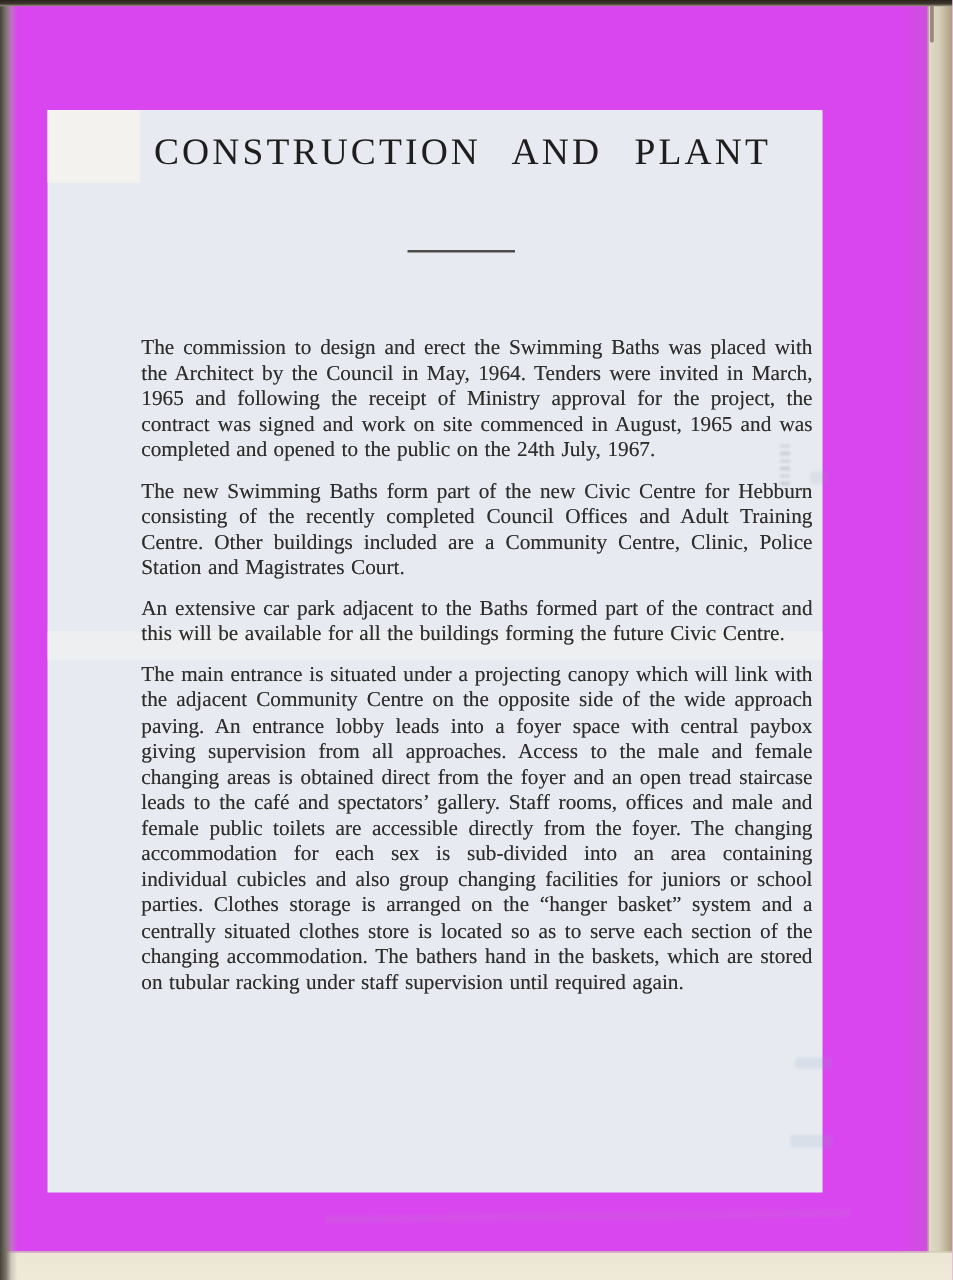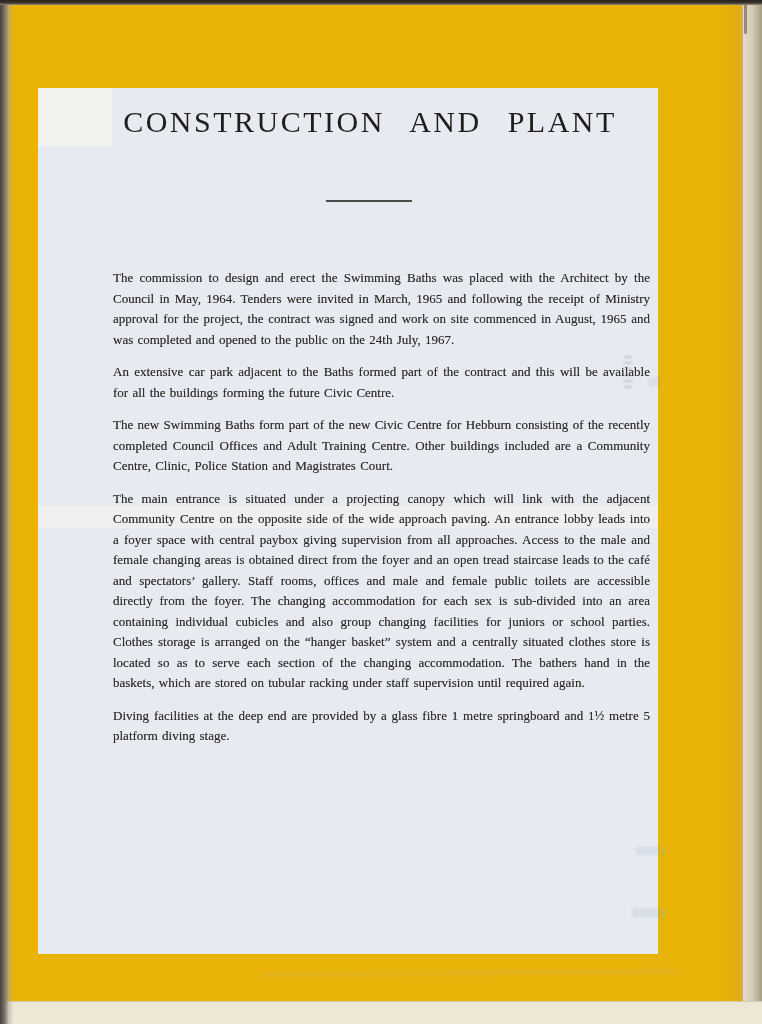--- a/index.html
+++ b/index.html
@@ -4,21 +4,21 @@
 <style>
   html, body { margin:0; padding:0; }
   body {
     width:762px; height:1024px;
     font-family:"Liberation Serif", serif;
     background:#efece4;
     overflow:hidden;
   }
   .scan {
     position:relative; width:762px; height:1024px;
-    background:#eab308; overflow:hidden;
+    background:#d946ef; overflow:hidden;
   }
   
   .tint {
     position:absolute; left:38px; top:88px; width:620px; height:866px;
     background:#e7ebf1;
   }
   .tint-notch {
     position:absolute; left:38px; top:88px; width:74px; height:58px;
     background:#f3f2ee;
   }
@@ -34,21 +34,21 @@
   }
   .rule {
     position:absolute; left:326px; top:200px; width:86px; height:2px;
     background:#4e4c48;
   }
   .content {
     position:absolute; left:113px; top:268px; width:537px;
   }
   .content p {
     margin:0 0 12px 0;
-    font-size:13px; line-height:20.5px;
+    font-size:17px; line-height:20.5px;
     text-align:justify; color:#2e2d2a;
     text-shadow:0 0 0.3px rgba(46,45,42,0.55);
     word-spacing:1px;
   }
   
   .ghost { position:absolute; filter:blur(1.3px); }
   .ghost-vert {
     left:624px; top:356px; width:8px; height:32px; opacity:.45;
     background:repeating-linear-gradient(to bottom,
       rgba(95,95,100,0.55) 0 2px, rgba(0,0,0,0) 2px 6px);
@@ -100,24 +100,23 @@
 
   <div class="tint"></div>
   <div class="tint-notch"></div>
   <div class="tint-band"></div>
 
   <h1 class="title">CONSTRUCTION AND PLANT</h1>
   <div class="rule"></div>
 
   <div class="content">
     <p>The commission to design and erect the Swimming Baths was placed with the Architect by the Council in May, 1964. Tenders were invited in March, 1965 and following the receipt of Ministry approval for the project, the contract was signed and work on site commenced in August, 1965 and was completed and opened to the public on the 24th July, 1967.</p>
+    <p>The new Swimming Baths form part of the new Civic Centre for Hebburn consisting of the recently completed Council Offices and Adult Training Centre. Other buildings included are a Community Centre, Clinic, Police Station and Magistrates Court.</p>
     <p>An extensive car park adjacent to the Baths formed part of the contract and this will be available for all the buildings forming the future Civic Centre.</p>
-    <p>The new Swimming Baths form part of the new Civic Centre for Hebburn consisting of the recently completed Council Offices and Adult Training Centre. Other buildings included are a Community Centre, Clinic, Police Station and Magistrates Court.</p>
     <p>The main entrance is situated under a projecting canopy which will link with the adjacent Community Centre on the opposite side of the wide approach paving. An entrance lobby leads into a foyer space with central paybox giving supervision from all approaches. Access to the male and female changing areas is obtained direct from the foyer and an open tread staircase leads to the café and spectators’ gallery. Staff rooms, offices and male and female public toilets are accessible directly from the foyer. The changing accommodation for each sex is sub-divided into an area containing individual cubicles and also group changing facilities for juniors or school parties. Clothes storage is arranged on the “hanger basket” system and a centrally situated clothes store is located so as to serve each section of the changing accommodation. The bathers hand in the baskets, which are stored on tubular racking under staff supervision until required again.</p>
-    <p>Diving facilities at the deep end are provided by a glass fibre 1 metre springboard and 1½ metre 5 platform diving stage.</p>
   </div>
 
   <div class="ghost ghost-vert"></div>
   <div class="ghost ghost-a"></div>
   <div class="ghost ghost-b"></div>
   <div class="ghost ghost-c"></div>
   <div class="wrinkle"></div>
 
   <div class="page-curl-shadow"></div>
   <div class="edge-right"></div>

